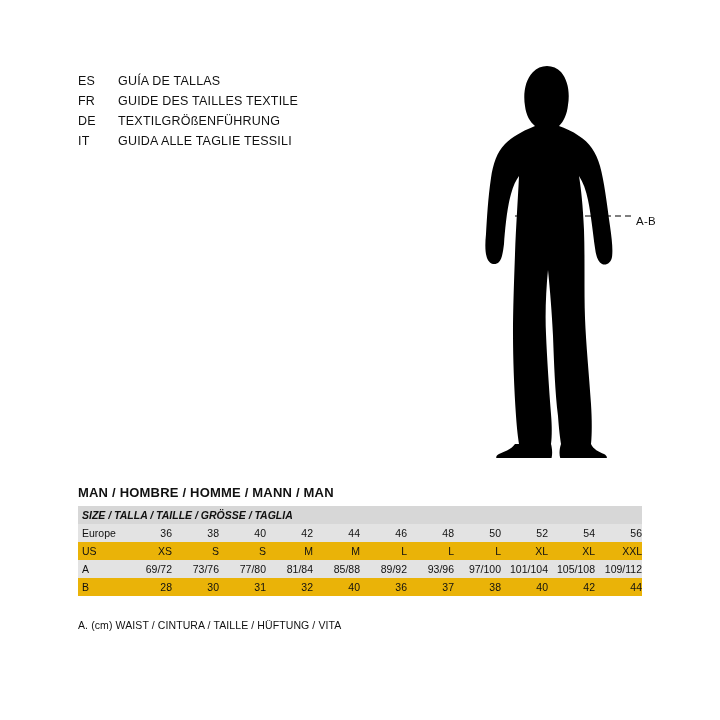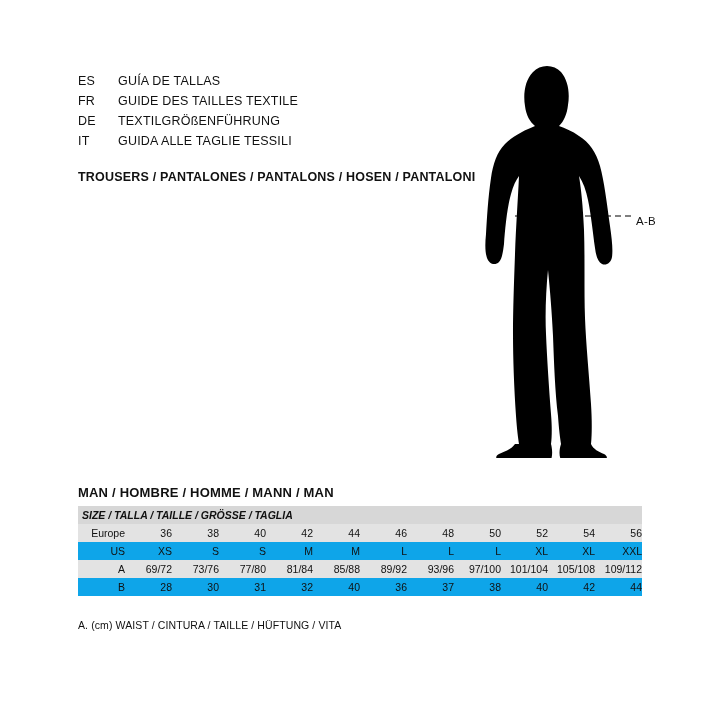--- a/index.html
+++ b/index.html
@@ -98,37 +98,37 @@
   }
   table.size-table td {
     height: 16px;
     padding: 1px 0;
     text-align: right;
     color: #111111;
     font-size: 10.5px;
     line-height: 14px;
   }
   table.size-table td.rowlabel {
-    text-align: right;
+    text-align: left;
     padding-left: 4px;
     width: 128px;
   }
   tr.head td {
     background: #d7d7d7;
     font-weight: bold;
     text-align: left;
     padding-left: 4px;
     font-size: 10.5px;
     font-style: italic;
   }
   tr.shade td {
     background: #e3e3e3;
   }
   tr.plain td {
-    background: #0ea5e9;
+    background: #eab308;
   }
 
   .footnotes {
     position: absolute;
     left: 78px;
     top: 617px;
     font-size: 10.5px;
     color: #111111;
     line-height: 17px;
     letter-spacing: 0.1px;
@@ -151,21 +151,20 @@
     <div class="lang-row">
       <span class="lang-code">DE</span>
       <span class="lang-text">TEXTILGRÖßENFÜHRUNG</span>
     </div>
     <div class="lang-row">
       <span class="lang-code">IT</span>
       <span class="lang-text">GUIDA ALLE TAGLIE TESSILI</span>
     </div>
   </div>
 
-  <div class="garment-title">TROUSERS / PANTALONES / PANTALONS / HOSEN / PANTALONI</div>
 
   <div class="figure-wrap">
     <svg class="figure-svg" width="200" height="400" viewBox="0 0 200 400" xmlns="http://www.w3.org/2000/svg">
       <path fill="#000000" d="
         M78,14
         C70,22 68,36 70,48
         C71,57 75,64 80,68
         C70,72 58,78 50,86
         C42,94 38,106 36,120
         C33,140 32,160 31,176

